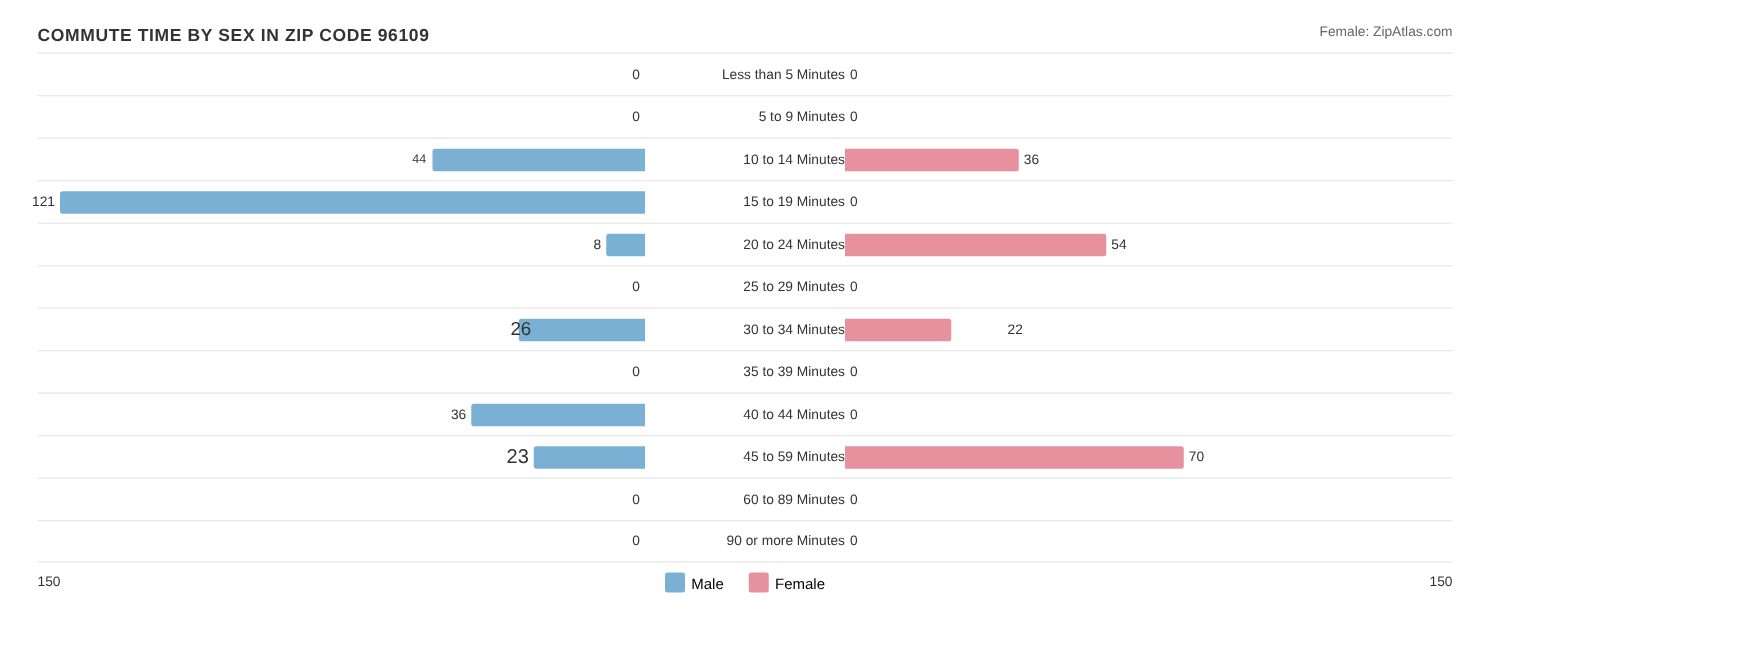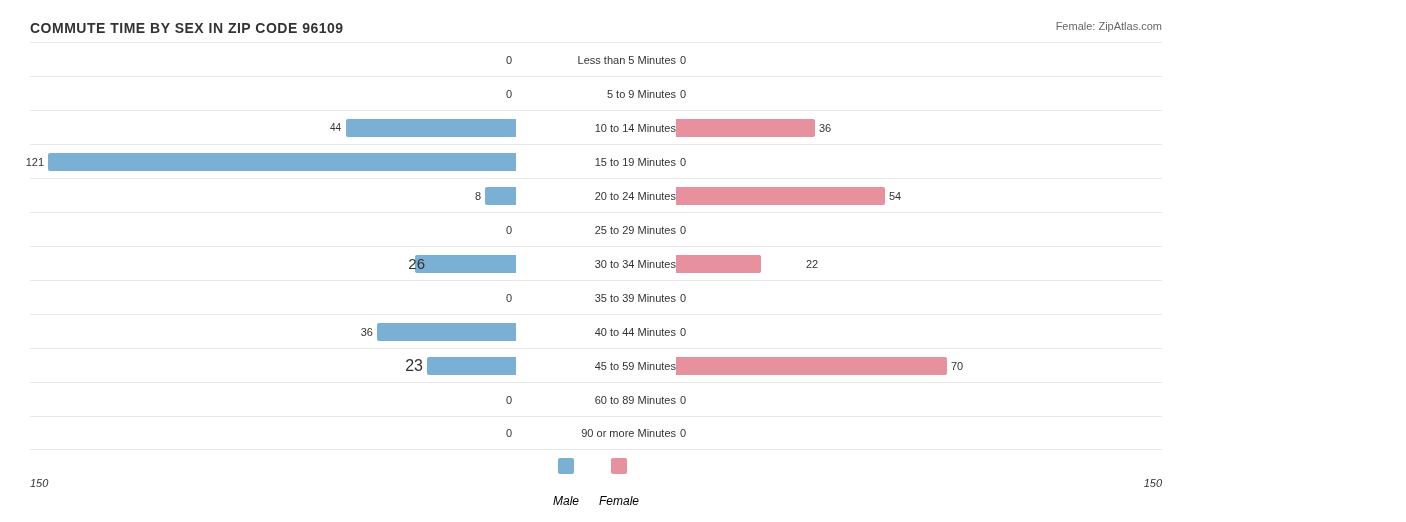--- a/index.html
+++ b/index.html
@@ -82,37 +82,35 @@
       border-radius: 0 2px 2px 0;
       position: absolute;
       left: 0;
     }
     .footer-row {
       display: flex;
       justify-content: space-between;
       align-items: center;
       margin-top: 8px;
       padding: 0 0px;
-      font-style: italic;
     }
     .axis-val {
       font-size: 11px;
       color: #333;
     }
     .legend {
       display: flex;
       gap: 20px;
       align-items: center;
       font-size: 12px;
     }
     .legend-item {
       display: flex;
-      align-items: center;
-      gap: 20px;
-      flex-direction: column;
+      align-items: flex-end;
+      gap: 5px;
     }
     .legend-box {
       width: 16px;
       height: 16px;
       border-radius: 2px;
     }
     .male-color { background-color: #7ab0d4; }
     .female-color { background-color: #e8919e; }
 
     

